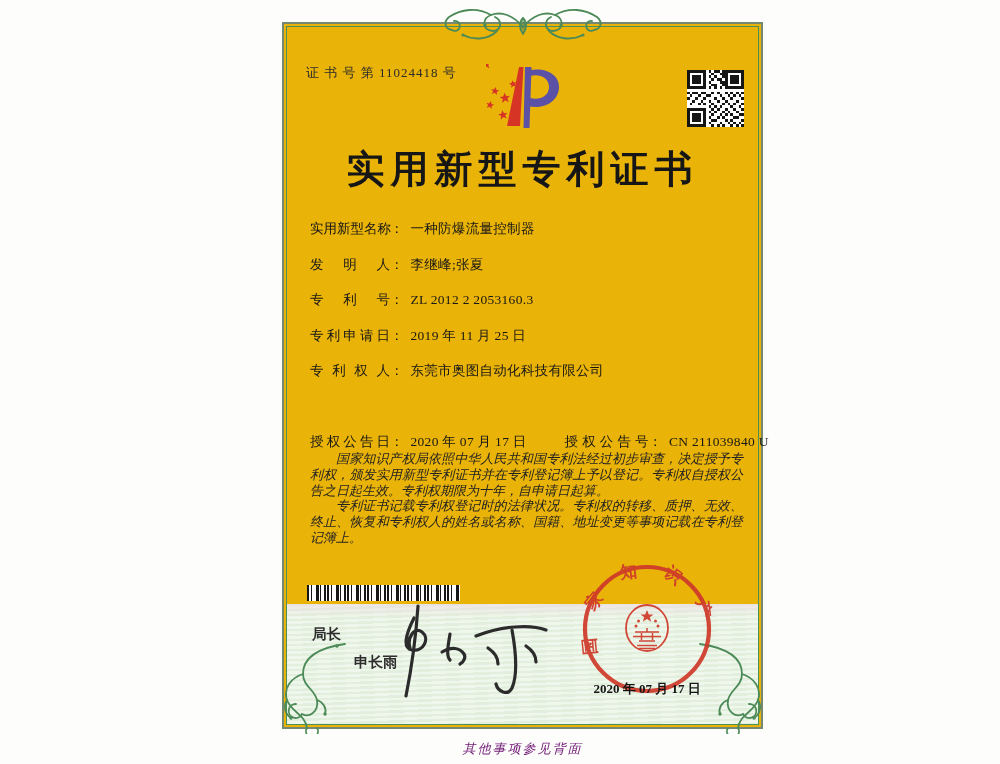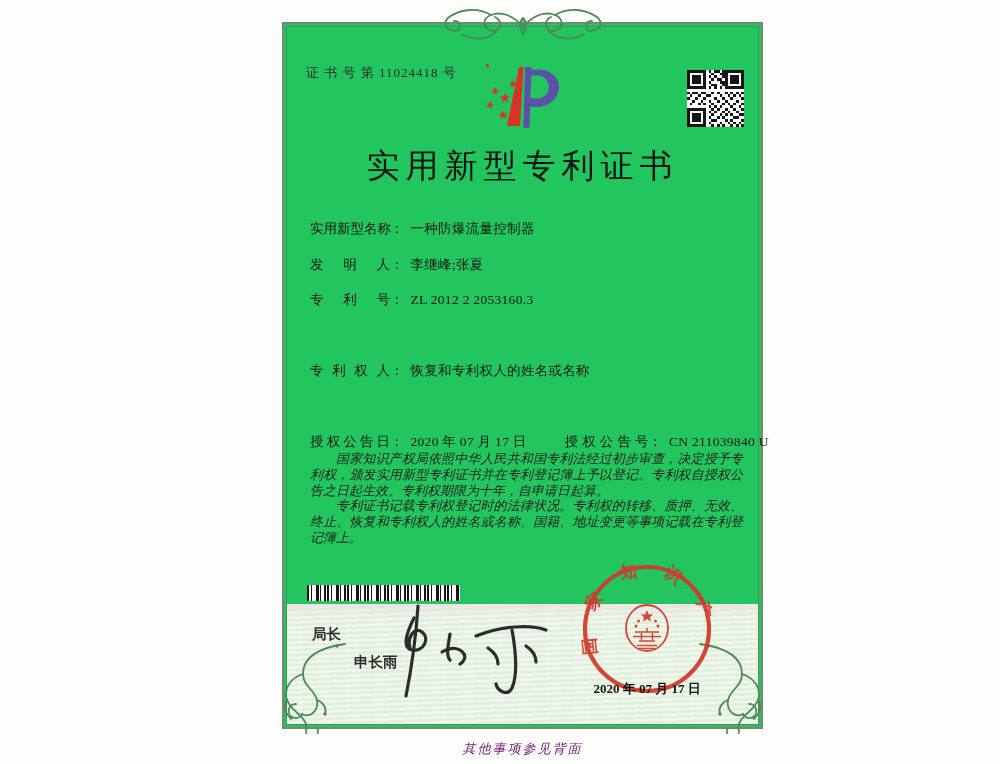--- a/index.html
+++ b/index.html
@@ -3,34 +3,34 @@
 <meta charset="utf-8">
 <style>
   html,body{margin:0;padding:0;}
   body{
     width:1000px;height:764px;position:relative;background:#fdfdfc;
     font-family:"Liberation Serif","DejaVu Serif",serif;color:#1c1c1c;
     overflow:hidden;
   }
   .cert{
     position:absolute;left:282px;top:22px;width:481px;height:707px;
-    box-sizing:border-box;border:2px solid #74896f;background:#22c55e;padding-left:12px;
+    box-sizing:border-box;border:2px solid #74896f;background:#eab308;padding-left:12px;
   }
   .cert-inner{
     position:absolute;inset:2px;border:1px solid #4e8f58;pointer-events:none;
   }
   .cert-no{
     position:absolute;left:22px;top:40px;font-size:13px;color:#2b2b2b;
     letter-spacing:1px;white-space:nowrap;
   }
   .logo{position:absolute;left:202px;top:40px;}
   .qr{position:absolute;left:403px;top:46px;}
   .title{
     position:absolute;left:0;top:120px;width:100%;text-align:center;
-    font-size:33px;font-weight:400;letter-spacing:6px;color:#161616;
+    font-size:38px;font-weight:700;letter-spacing:6px;color:#161616;
   }
   .frow{
     position:absolute;left:26px;width:440px;font-size:13.5px;white-space:nowrap;
     color:#171717;
   }
   .flabel{
     display:inline-block;width:80px;text-align:justify;text-align-last:justify;
     vertical-align:top;
   }
   .flabel2{
@@ -158,22 +158,25 @@
 
   <div class="frow" style="top:232px">
     <span class="flabel">发明人</span><span class="fcolon">：</span><span class="fvalue">李继峰;张夏</span>
   </div>
   <div class="frow" style="top:196px">
     <span class="flabel">实用新型名称</span><span class="fcolon">：</span><span class="fvalue">一种防爆流量控制器</span>
   </div>
   <div class="frow" style="top:267px">
     <span class="flabel">专利号</span><span class="fcolon">：</span><span class="fvalue">ZL 2012 2 2053160.3</span>
   </div>
+  <div class="frow" style="top:303px">
+    <span class="flabel">专利申请日</span><span class="fcolon">：</span><span class="fvalue">2019 年 11 月 25 日</span>
+  </div>
   <div class="frow" style="top:338px">
-    <span class="flabel">专利权人</span><span class="fcolon">：</span><span class="fvalue">恢复和专利权人的姓名或名称</span>
+    <span class="flabel">专利权人</span><span class="fcolon">：</span><span class="fvalue">东莞市奥图自动化科技有限公司</span>
   </div>
   <div class="frow" style="top:409px">
     <span class="flabel">授权公告日</span><span class="fcolon">：</span><span class="fvalue fixed">2020 年 07 月 17 日</span><span class="flabel2">授权公告号</span><span class="fcolon">：</span><span class="fvalue">CN 211039840 U</span>
   </div>
 
   <div class="paras">
     <p>国家知识产权局依照中华人民共和国专利法经过初步审查，决定授予专利权，颁发实用新型专利证书并在专利登记簿上予以登记。专利权自授权公告之日起生效。专利权期限为十年，自申请日起算。</p>
     <p>专利证书记载专利权登记时的法律状况。专利权的转移、质押、无效、终止、恢复和专利权人的姓名或名称、国籍、地址变更等事项记载在专利登记簿上。</p>
   </div>
 

